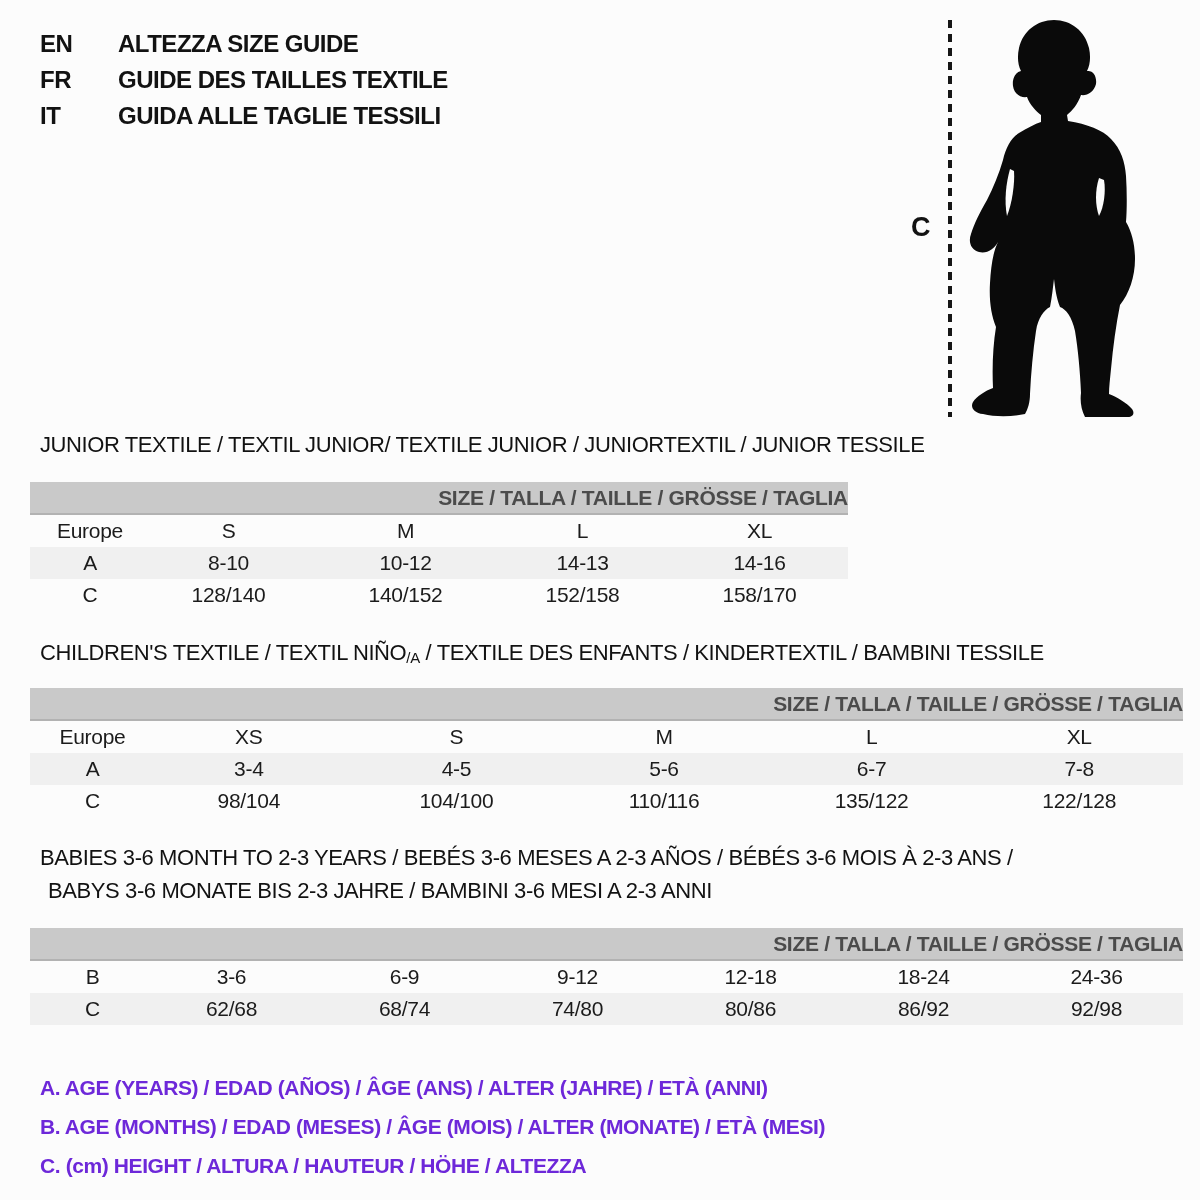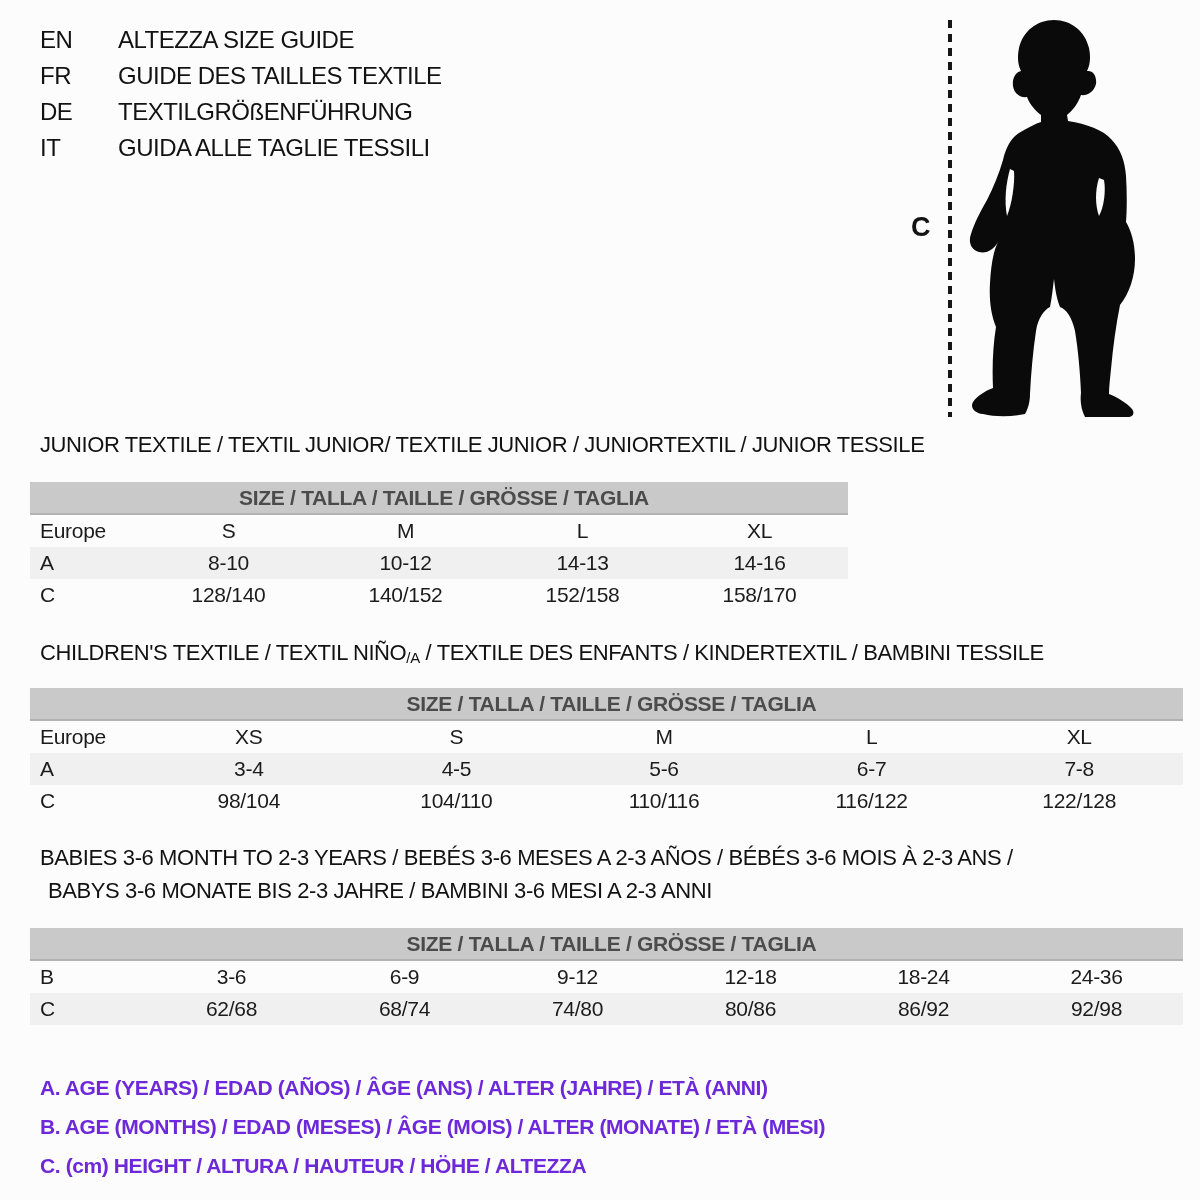--- a/index.html
+++ b/index.html
@@ -3,63 +3,59 @@
 <meta charset="utf-8">
 <style>
   html,body{margin:0;padding:0;background:#fff;}
   .canvas{
     position:relative;width:1200px;height:1200px;overflow:hidden;
     background:#fcfcfc;color:#161616;
     font-family:"Liberation Sans", sans-serif;
   }
   
   .lang-block{position:absolute;left:40px;top:26px;}
-  .lang-row{display:flex;align-items:flex-start;height:36px;
-    font-weight:400;font-size:24px;letter-spacing:-0.5px;color:#121212;}
+  .lang-row{display:flex;align-items:center;height:36px;
+    font-weight:700;font-size:24px;letter-spacing:-0.5px;color:#121212;}
   .lang-code{width:78px;}
   
   .dash-line{position:absolute;left:948px;top:20px;width:4px;height:397px;
     background:repeating-linear-gradient(to bottom,#161616 0 8px,transparent 8px 14px);}
   .measure-c{position:absolute;left:911px;top:212px;font-weight:700;font-size:27px;color:#121212;}
   .baby-svg{position:absolute;left:968px;top:15px;width:172px;height:404px;}
   
   .section-title{position:absolute;left:40px;font-weight:400;font-size:22px;
     letter-spacing:-0.4px;color:#121212;white-space:nowrap;}
   .subscript{font-size:15px;position:relative;top:3px;letter-spacing:-0.3px;}
   
   table.size-table{position:absolute;left:30px;border-collapse:collapse;
     table-layout:fixed;font-size:21px;letter-spacing:-0.3px;}
-  table.size-table th{background:#c9c9c9;color:#4b4b4b;text-align:center;
+  table.size-table th{background:#c9c9c9;color:#4b4b4b;text-align:right;
     font-weight:700;font-size:21px;height:31px;padding:0 0 0 10px;
     border-bottom:2px solid #b2b2b2;letter-spacing:-0.3px;}
   table.size-table td{height:32px;text-align:center;font-weight:400;padding:0;color:#1b1b1b;}
-  table.size-table td.rowlabel{text-align:left;padding-left:10px;}
+  table.size-table td.rowlabel{text-align:center;padding-left:10px;}
   table.size-table tr.alt td{background:#f0f0f0;}
   
   .legend{position:absolute;left:40px;top:1068px;}
   .legend-line{display:flex;align-items:center;height:39px;
     font-weight:700;font-size:21px;letter-spacing:-0.4px;color:#6d28d9;white-space:nowrap;}
 </style>
 </head>
 <body>
 
 <div class="canvas">
 
   <div class="lang-block">
     <div class="lang-row">
       <span class="lang-code">EN</span>
       <span>ALTEZZA SIZE GUIDE</span>
     </div>
     <div class="lang-row">
       <span class="lang-code">FR</span>
       <span>GUIDE DES TAILLES TEXTILE</span>
-    </div>
-    <div class="lang-row">
-      <span class="lang-code">DE</span>
-      <span>TEXTILGRÖßENFÜHRUNG</span>
     </div>
     <div class="lang-row">
       <span class="lang-code">IT</span>
       <span>GUIDA ALLE TAGLIE TESSILI</span>
     </div>
   </div>
 
   <div class="dash-line"></div>
   <div class="measure-c">C</div>
   <svg class="baby-svg" viewBox="0 0 172 404" xmlns="http://www.w3.org/2000/svg">
@@ -183,23 +179,23 @@
         <td class="rowlabel">A</td>
         <td>3-4</td>
         <td>4-5</td>
         <td>5-6</td>
         <td>6-7</td>
         <td>7-8</td>
       </tr>
       <tr>
         <td class="rowlabel">C</td>
         <td>98/104</td>
-        <td>104/110</td>
+        <td>104/100</td>
         <td>110/116</td>
-        <td>116/122</td>
+        <td>135/122</td>
         <td>122/128</td>
       </tr>
     </tbody>
   </table>
 
   <div class="section-title" style="top:845px;">BABIES 3-6 MONTH TO 2-3 YEARS / BEBÉS 3-6 MESES A 2-3 AÑOS / BÉBÉS 3-6 MOIS À 2-3 ANS /</div>
   <div class="section-title" style="top:878px;margin-left:8px;">BABYS 3-6 MONATE BIS 2-3 JAHRE / BAMBINI 3-6 MESI A 2-3 ANNI</div>
 
   <table class="size-table" style="top:928px;width:1153px;">
     <colgroup>

